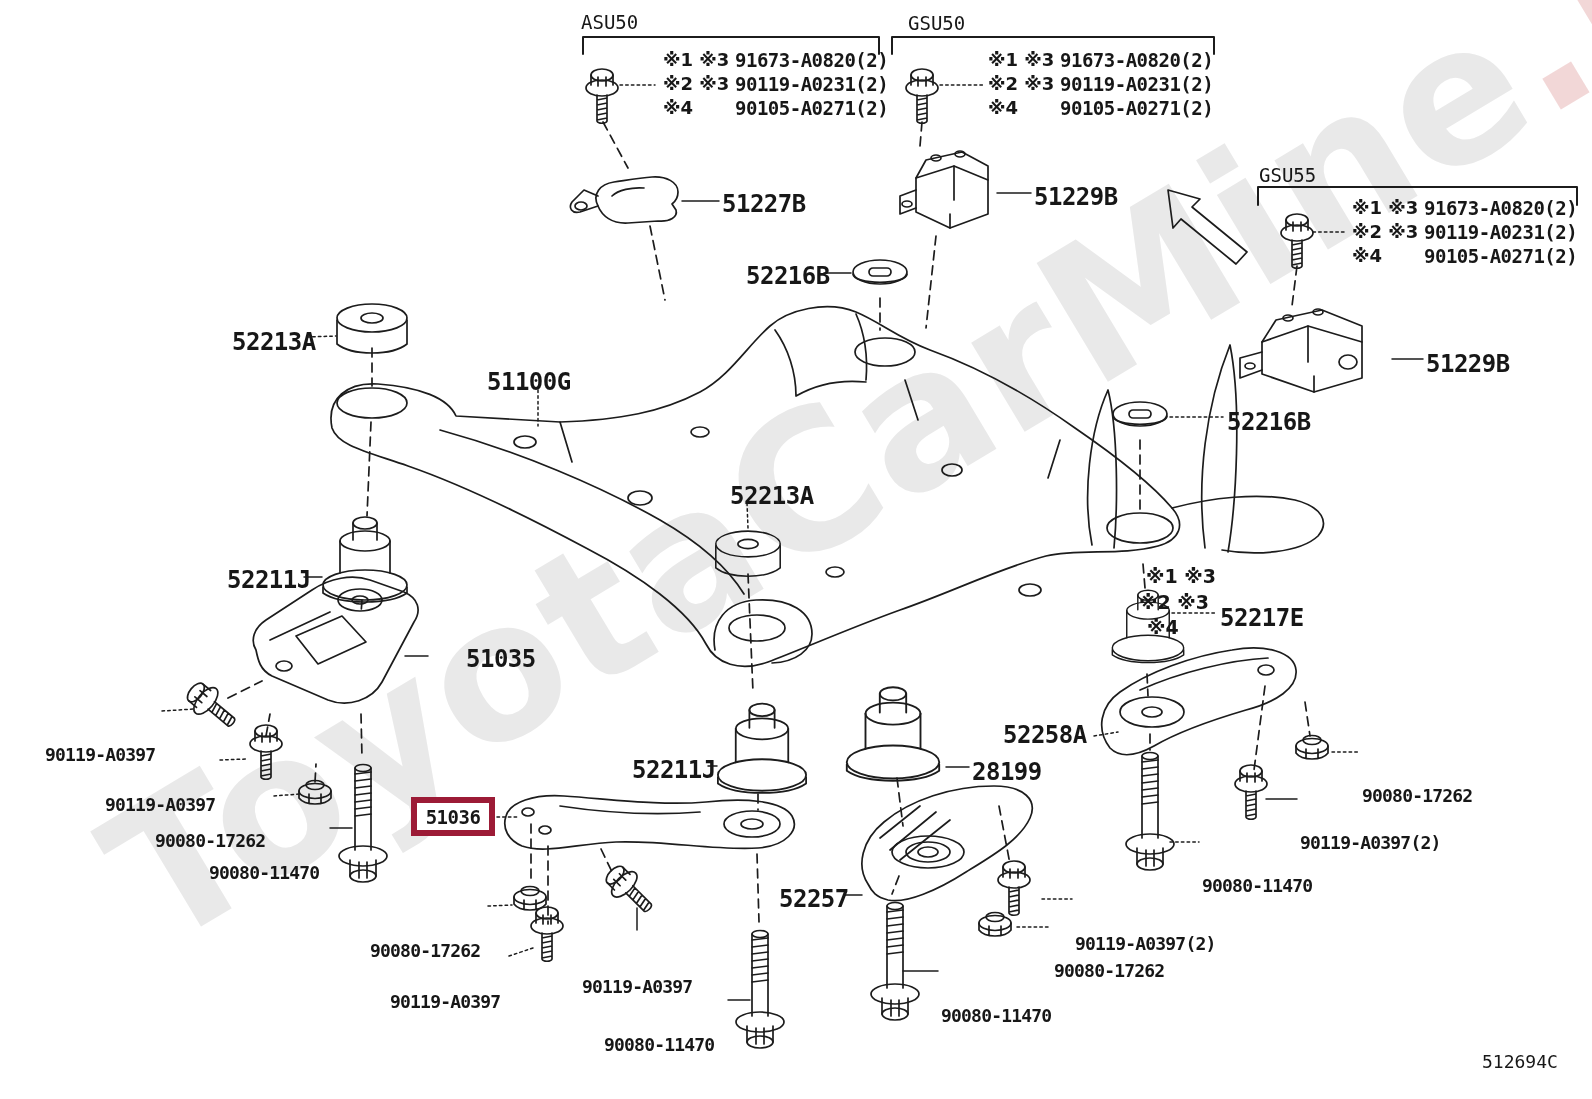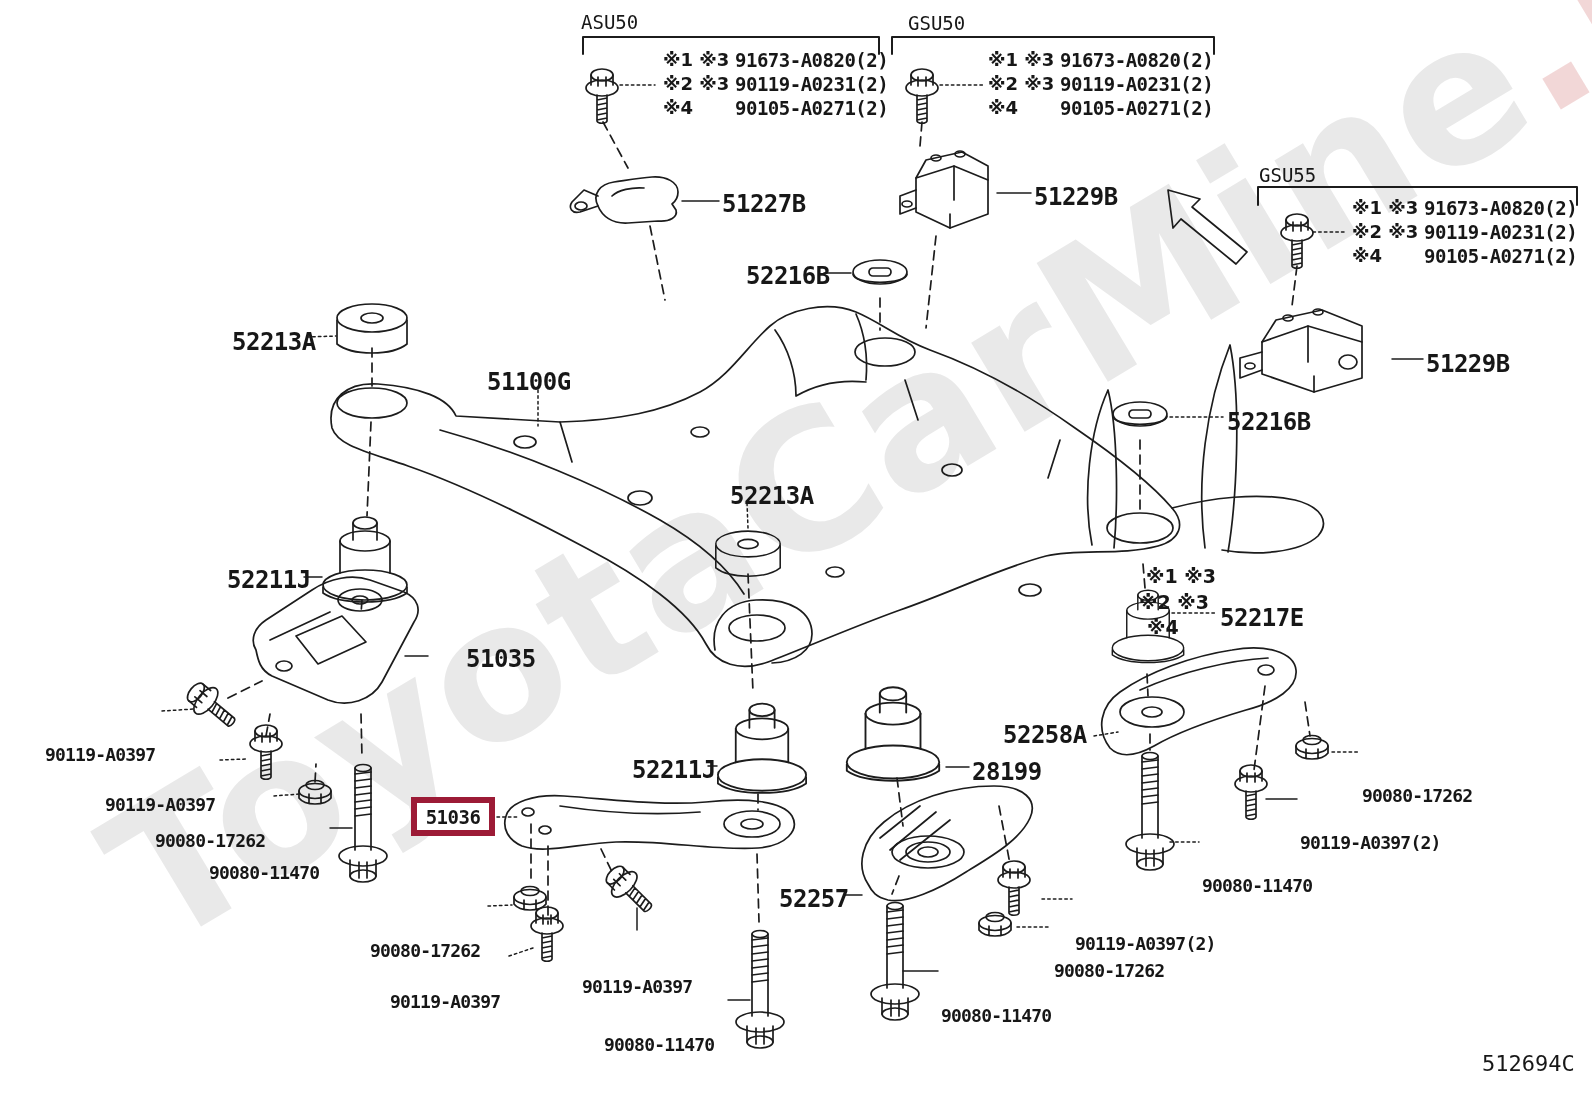--- a/index.html
+++ b/index.html
@@ -27,21 +27,21 @@
   .legend .lg-tx{white-space:pre;}
   .grp-title{font-size:19px;font-weight:normal;letter-spacing:0;}
   .grp-rows{line-height:24px;font-size:19px;font-weight:bold;}
   .grp-rows .row{display:flex;}
   .grp-rows .mk{width:72px;font-family:"DejaVu Sans",sans-serif;font-size:18px;}
   .grp-rows .pn{letter-spacing:-0.5px;}
   .callout-mk{font-family:"DejaVu Sans",sans-serif;font-size:19px;font-weight:bold;}
   .hl-box{position:absolute;left:411px;top:797px;width:84px;height:39px;box-sizing:border-box;
           border:6px solid #9c1b36;background:#ffffff;display:flex;align-items:center;justify-content:center;
           z-index:3;font-size:19px;font-weight:bold;letter-spacing:-0.5px;}
-  .code{font-size:22px;font-weight:normal;text-align:right;}
+  .code{font-size:18px;font-weight:normal;text-align:right;}
 </style>
 </head>
 <body>
 
 <div class="stage">
 
   <div class="watermark"><span class="wm-main">ToyotaCarMine</span><span class="wm-ru">.ru</span></div>
 
   <svg class="art" width="1592" height="1099" viewBox="0 0 1592 1099">
     <defs>

